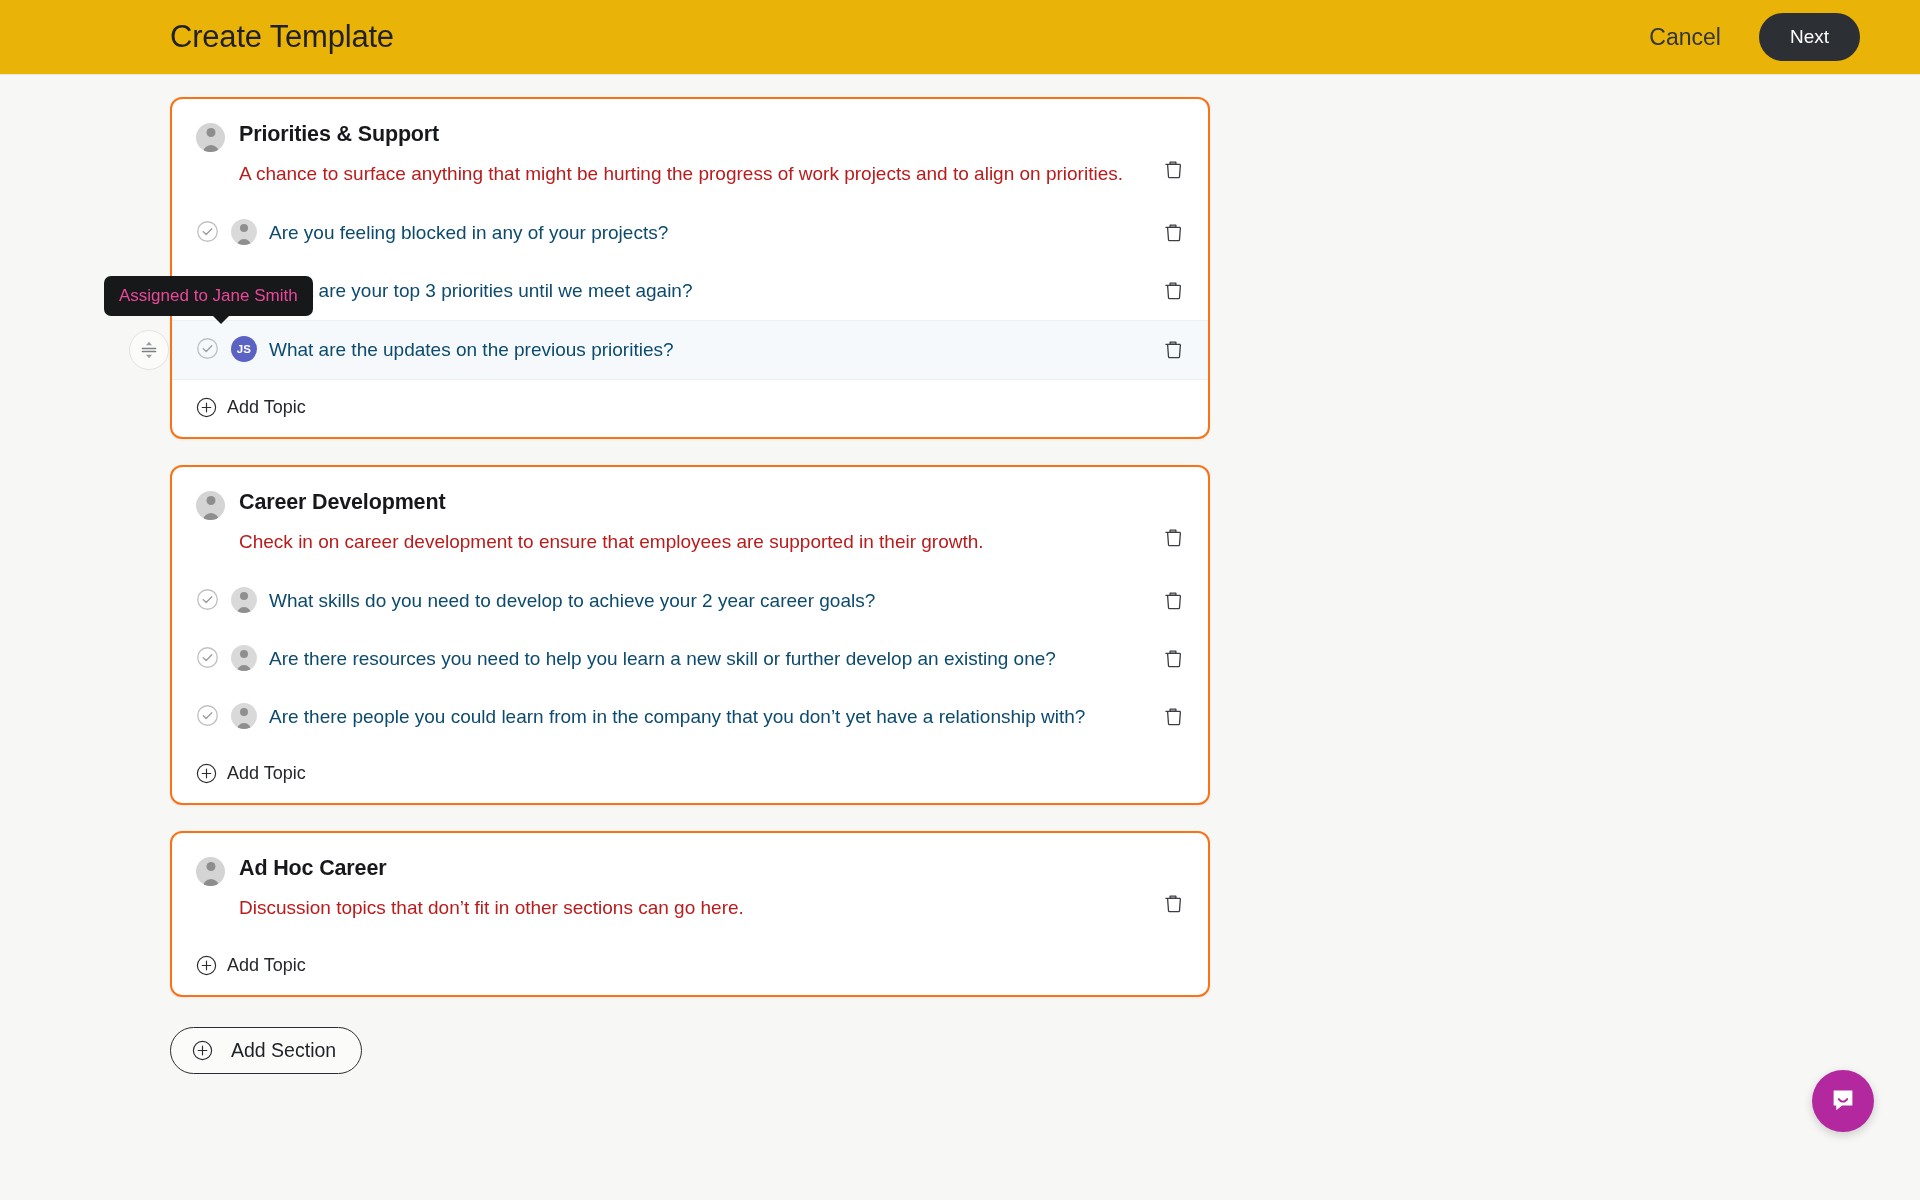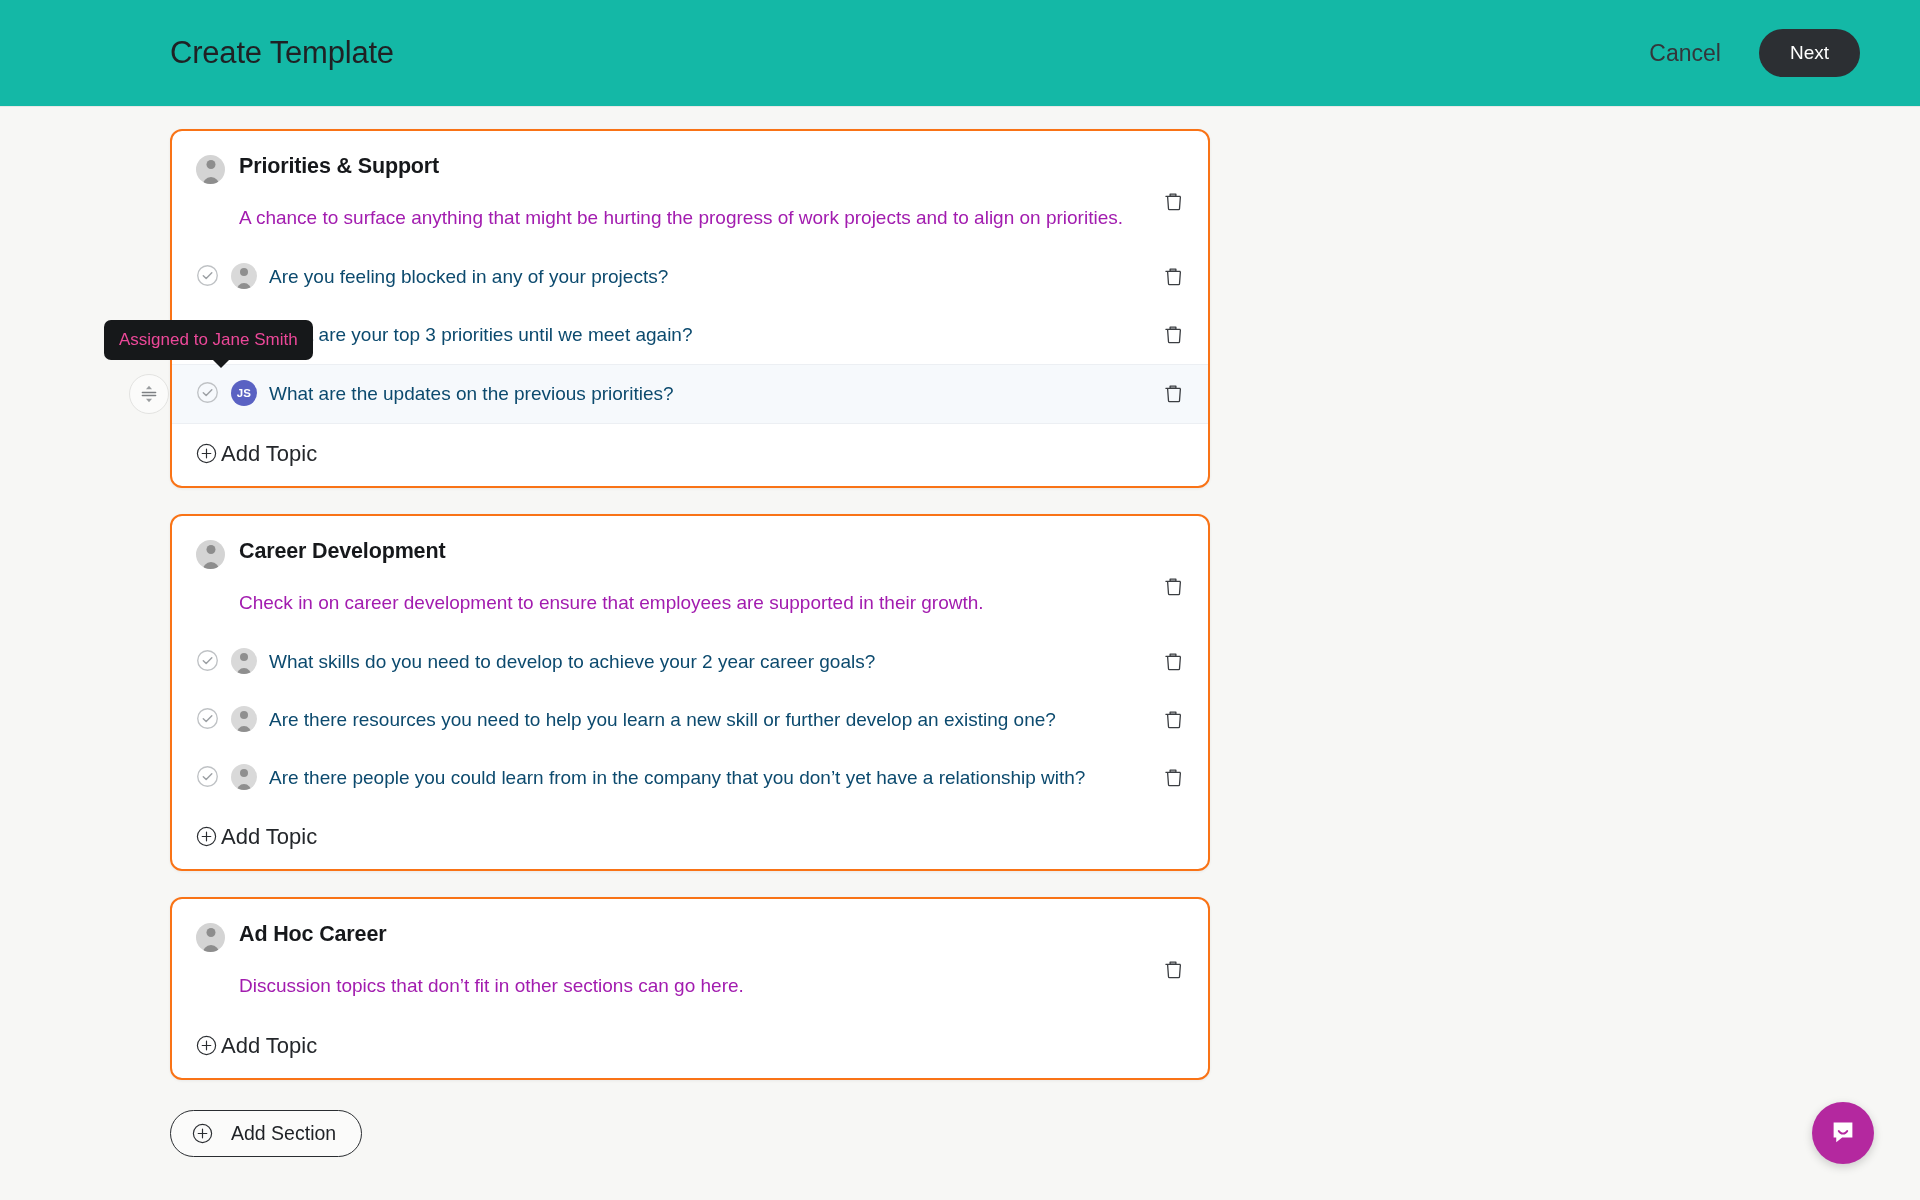--- a/index.html
+++ b/index.html
@@ -6,23 +6,23 @@
   html, body {
     width: 1920px; height: 1200px;
     background: #f7f7f5;
     font-family: "Liberation Sans", sans-serif;
     overflow: hidden;
   }
 
   
   .topbar {
     position: relative;
-    height: 107px;
+    height: 75px;
     width: 100%;
-    background: #14b8a6;
+    background: #eab308;
     border-bottom: 1px solid #e8e8e6;
     display: flex;
     align-items: center;
     justify-content: space-between;
     padding: 0 60px 0 170px;
   }
   .page-title {
     font-size: 31px;
     font-weight: 400;
     color: #1f2124;
@@ -84,23 +84,23 @@
   .section-head-text { flex: 1; min-width: 0; }
   .section-title {
     font-size: 21.5px;
     font-weight: 700;
     color: #16181b;
     line-height: 1.25;
     letter-spacing: -0.15px;
   }
   .section-desc {
     font-size: 19px;
-    color: #a21caf;
+    color: #b91c1c;
     line-height: 1.48;
-    margin-top: 24px;
+    margin-top: 12px;
     max-width: 930px;
   }
 
   
   .avatar {
     width: 29px; height: 29px;
     border-radius: 50%;
     background: #d4d4d4;
     flex: 0 0 29px;
     position: relative;
@@ -179,23 +179,23 @@
     padding: 0;
     display: flex; align-items: center; justify-content: center;
   }
   .trash-head { top: 58px; }
   .trash-row  { top: 50%; transform: translateY(-50%); }
 
   
   .add-topic {
     display: flex;
     align-items: center;
-    gap: 4px;
+    gap: 10px;
     padding: 17px 24px 19px 24px;
-    font-size: 22px;
+    font-size: 18px;
     color: #24272b;
     cursor: pointer;
     background: none; border: none;
     font-family: inherit;
     width: 100%;
     text-align: center;
   }
   .plus-icon { width: 21px; height: 21px; flex: 0 0 21px; }
 
   

